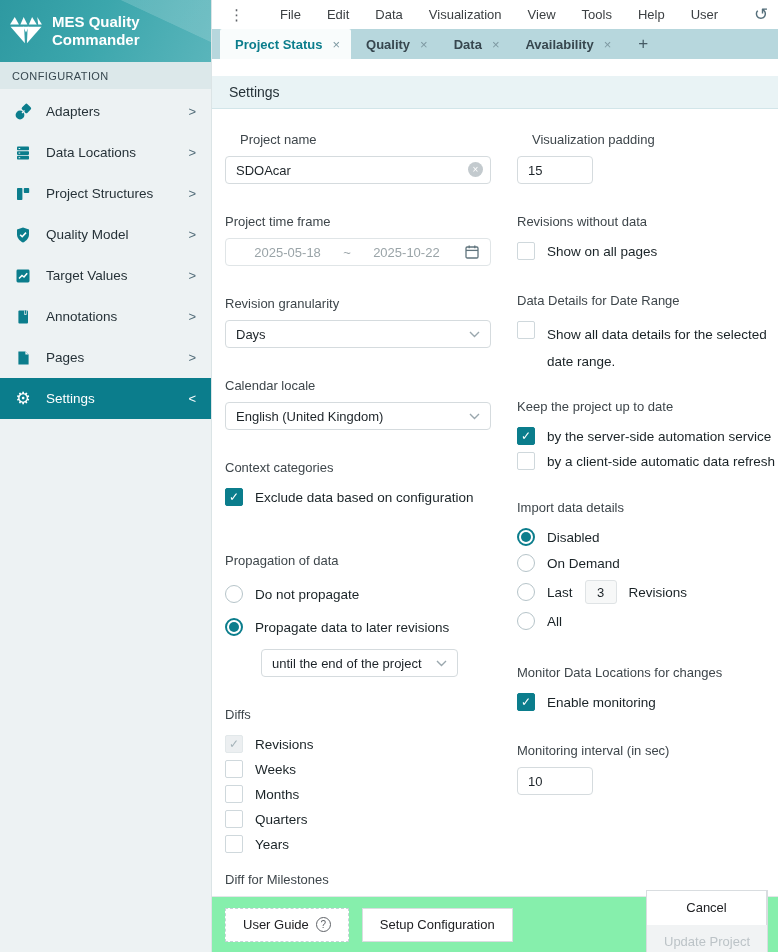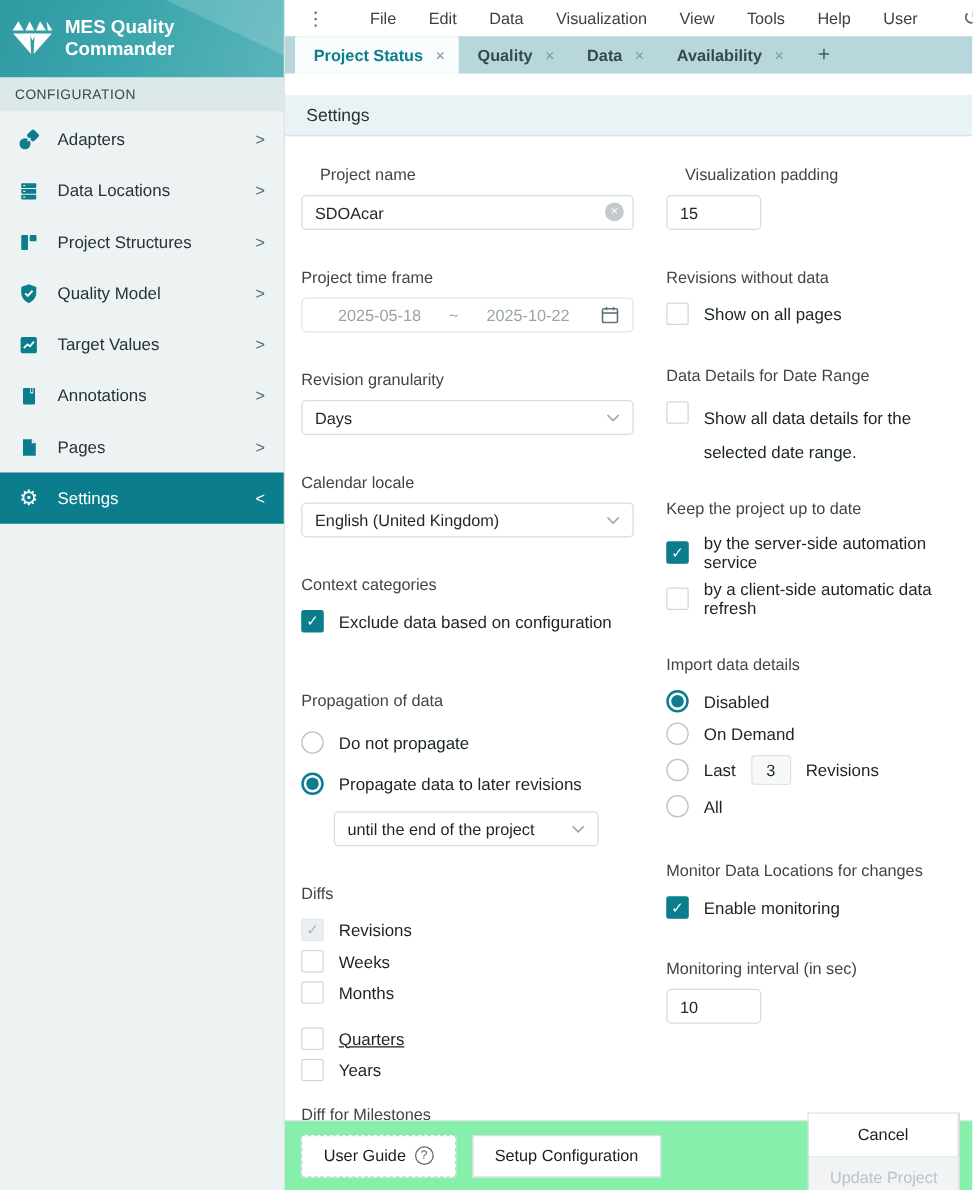--- a/index.html
+++ b/index.html
@@ -4,21 +4,21 @@
 <style>
   * { margin:0; padding:0; box-sizing:border-box; }
   html,body { width:778px; height:952px; overflow:hidden; }
   body {
     font-family:"Liberation Sans", sans-serif;
     font-size:13px; color:#202124; background:#fff;
     display:flex;
   }
 
   
-  .sidebar { width:228px; flex:none; background:#edf2f3; display:flex; flex-direction:column; border-right:1px solid #dbe4e6; }
+  .sidebar { width:212px; flex:none; background:#edf2f3; display:flex; flex-direction:column; border-right:1px solid #dbe4e6; }
   .side-header {
     height:62px; flex:none; color:#fff;
     background:
       linear-gradient(205deg, rgba(255,255,255,0.16) 0 26%, rgba(255,255,255,0) 26.5%),
       linear-gradient(115deg, #2e99a1 0%, #3ba6ac 45%, #5ab5bb 100%);
     display:flex; align-items:center; gap:9px; padding:0 8px 0 9px;
   }
   .logo svg { display:block; }
   .side-title { font-size:15px; font-weight:bold; line-height:1.2; }
   .config-bar { height:27px; flex:none; background:#dce8ea; color:#37474f; font-size:11px; letter-spacing:.4px; display:flex; align-items:center; padding-left:12px; }
@@ -306,21 +306,21 @@
 
         <div class="f-label" style="margin-top:47px;">Propagation of data</div>
         <div class="opt-row" style="margin-top:17px;">
           <span class="rd"></span>
           <span>Do not propagate</span>
         </div>
         <div class="opt-row" style="margin-top:15px;">
           <span class="rd selected"></span>
           <span>Propagate data to later revisions</span>
         </div>
-        <div class="selectbox" style="width:212px; margin:13px 0 0 26px;">
+        <div class="selectbox" style="width:197px; margin:13px 0 0 36px;">
           <span>until the end of the project</span>
           <span class="chev-down">
             <svg width="11" height="7" viewBox="0 0 11 7">
                 <polyline points="1,1 5.5,5.5 10,1" stroke="#9aa7ad" stroke-width="1.4" fill="none"></polyline>
               </svg>
           </span>
         </div>
 
         <div class="f-label mt-label">Diffs</div>
         <div class="opt-row mt-row">
@@ -328,21 +328,21 @@
           <span>Revisions</span>
         </div>
         <div class="opt-row" style="margin-top:7px;">
           <span class="cb"></span>
           <span>Weeks</span>
         </div>
         <div class="opt-row" style="margin-top:7px;">
           <span class="cb"></span>
           <span>Months</span>
         </div>
-        <div class="opt-row" style="margin-top:19px;text-decoration:underline;">
+        <div class="opt-row" style="margin-top:7px;">
           <span class="cb"></span>
           <span>Quarters</span>
         </div>
         <div class="opt-row" style="margin-top:7px;">
           <span class="cb"></span>
           <span>Years</span>
         </div>
 
         <div class="f-label" style="margin-top:19px;">Diff for Milestones</div>
 

